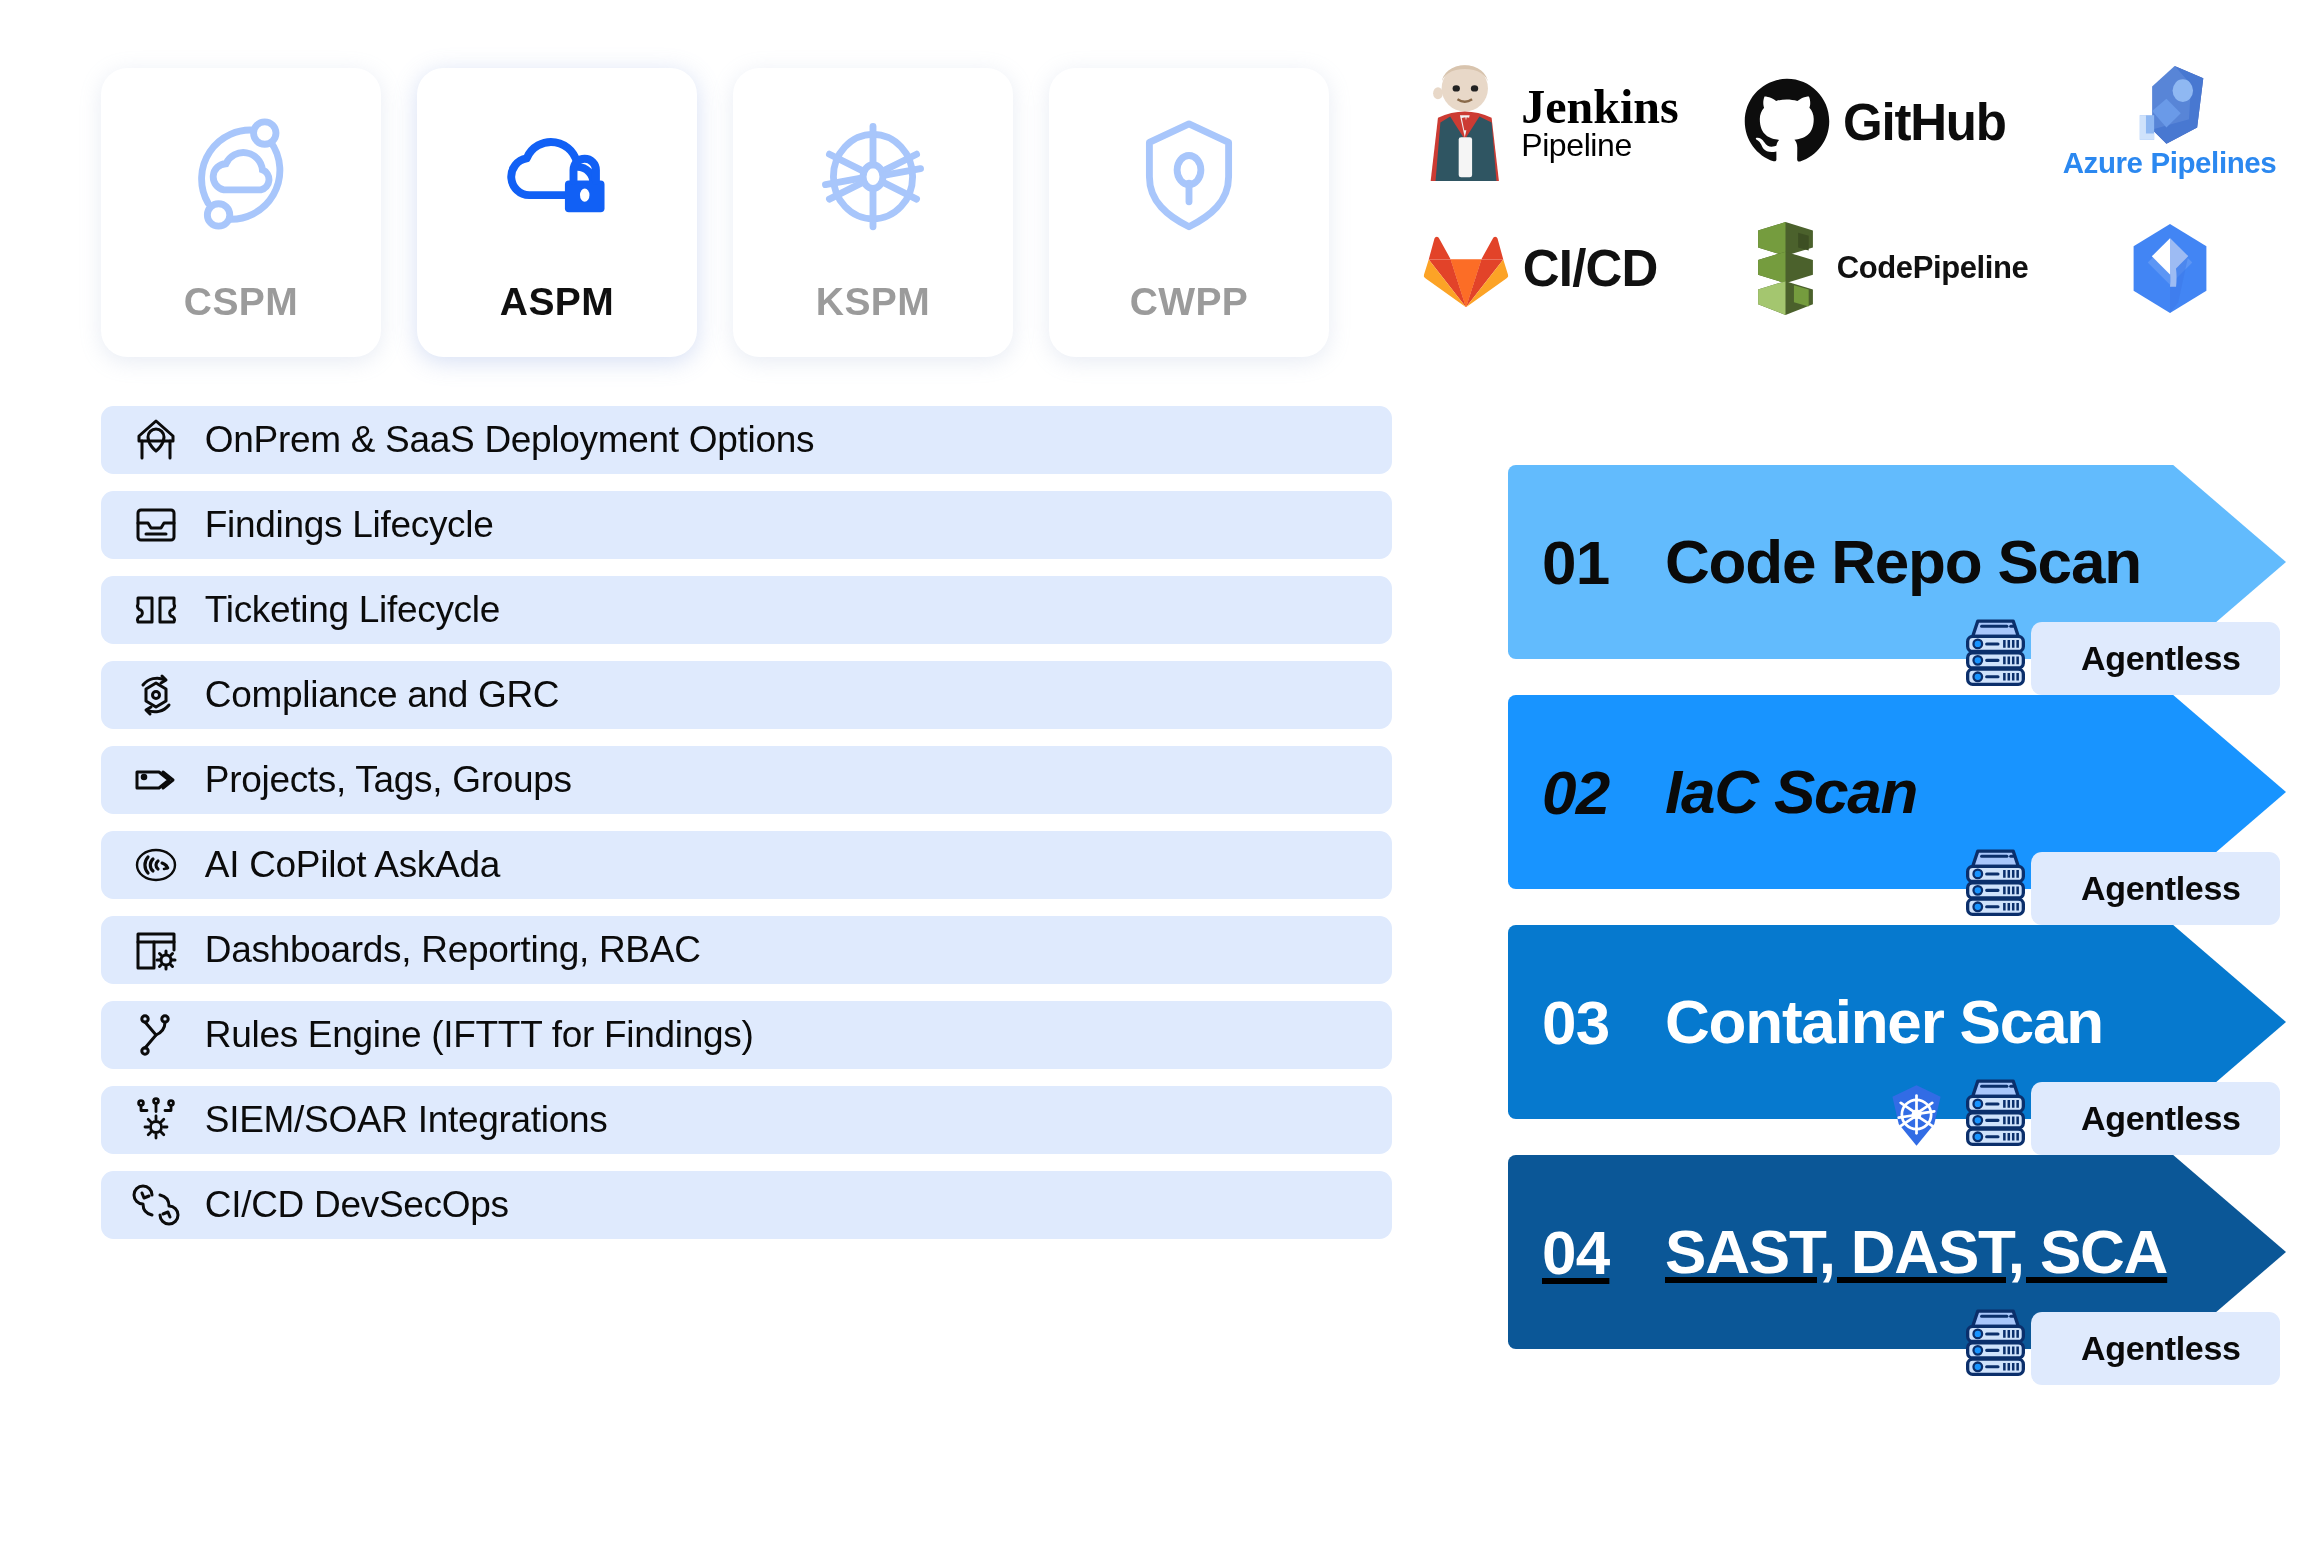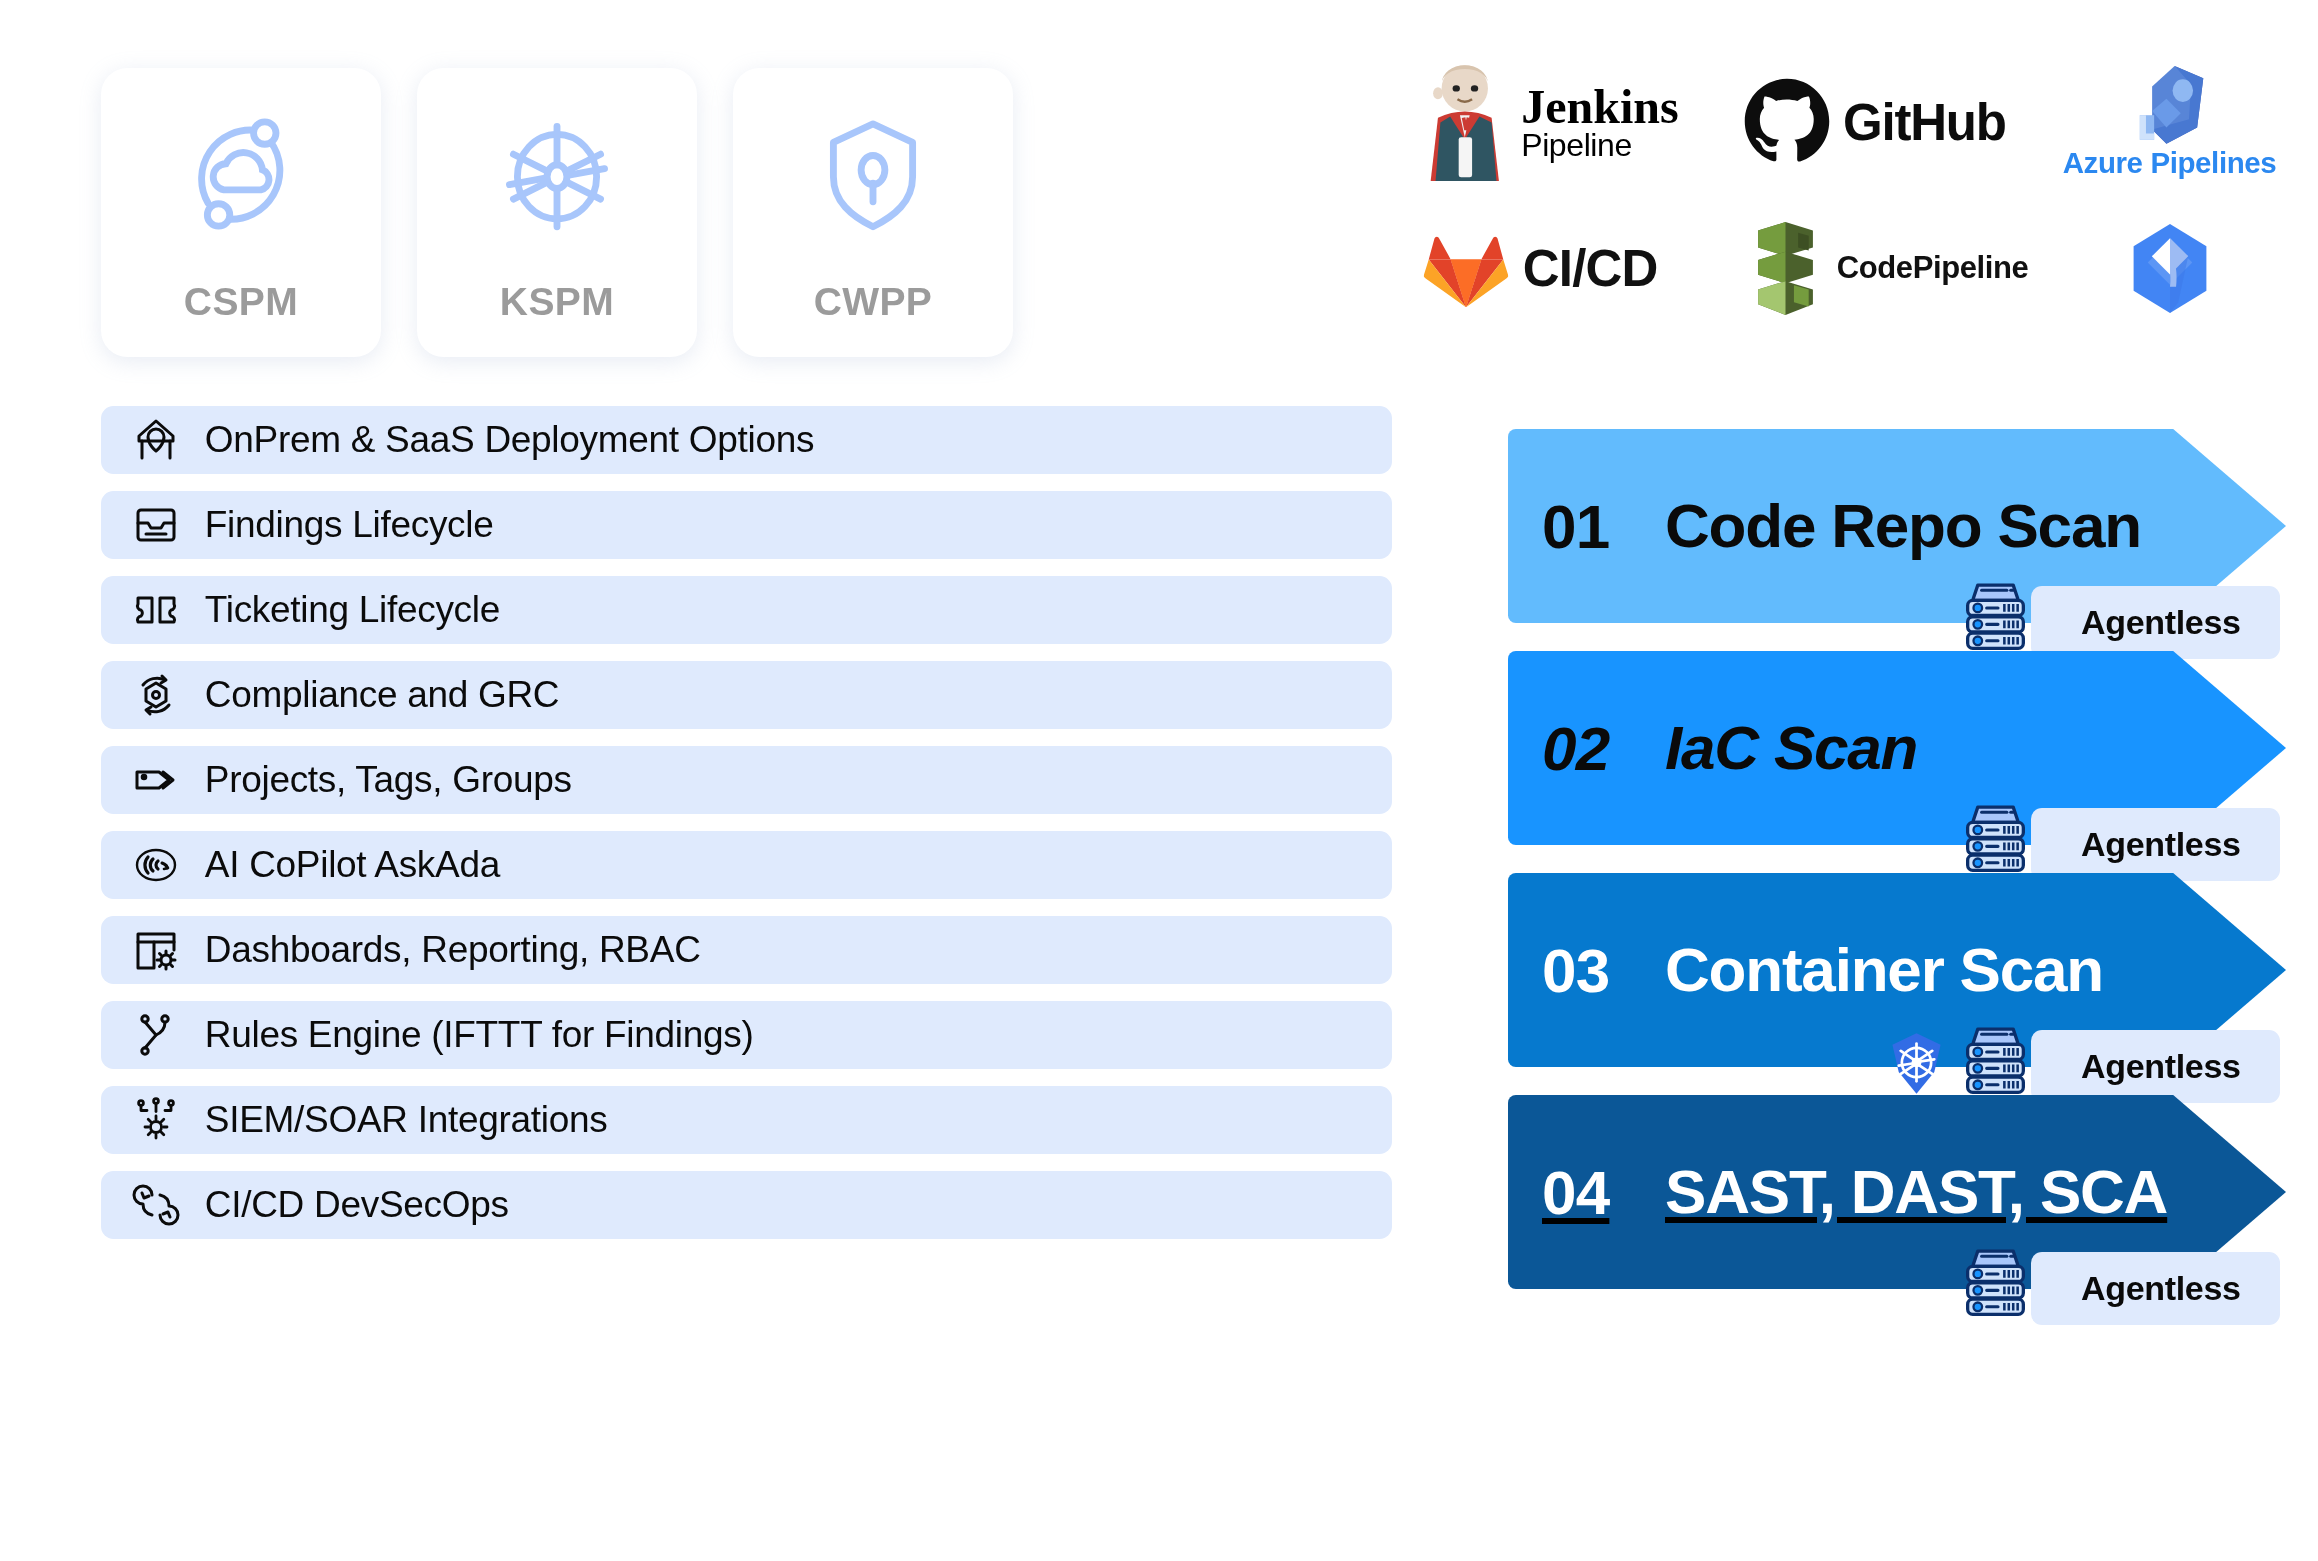--- a/index.html
+++ b/index.html
@@ -57,21 +57,21 @@
     display: flex; align-items: center; margin-bottom: 17px; padding-left: 31px;
   }
   .feat .ficon { width: 65px; display:flex; align-items:center; justify-content:flex-start; }
   .feat .flabel {
     font-size: 37px; font-weight: 500; color: #0b0b0b; letter-spacing: -0.3px;
     margin-left: 7.8px; white-space: nowrap;
   }
 
   
   .scans { position: absolute; left: 1508px; top: 429px; width: 778px; }
-  .scan { position: relative; margin-bottom: 28px; }
+  .scan { position: relative; margin-bottom: 28px; margin-top: 36px; }
   .chev {
     position: relative;
     height: 194px;
     display: flex; align-items: center;
     border-radius: 7.8px 0 0 7.8px;
     clip-path: polygon(0 0, 85.5% 0, 100% 50%, 85.5% 100%, 0 100%);
     padding-left: 34px;
   }
   .scan .num {
     font-size: 62px; font-weight: 700; letter-spacing: -0.8px;
@@ -116,20 +116,31 @@
           <path d="M62 17 A37 37 0 0 0 25 72"></path>
           <path d="M72 25 A37 37 0 0 1 38 84"></path>
           <circle cx="68" cy="19" r="8.5" fill="#fff"></circle>
           <circle cx="33" cy="81" r="8.5" fill="#fff"></circle>
           <path d="M37 62 a10 10 0 0 1 1.6 -19.8 a14.5 14.5 0 0 1 27.6 4.6 a8 8 0 0 1 -1.2 15.2 Z"></path>
         </svg>
       </div>
       <div class="plabel">CSPM</div>
     </div>
 
+    <div class="pillar active">
+      <div class="picon">
+        <svg width="132" height="132" viewBox="0 0 100 100" fill="none" stroke="#1160f5" stroke-width="6" stroke-linecap="round" stroke-linejoin="round">
+          <path d="M56 66 H29 a14 14 0 0 1 -2 -27.8 a20 20 0 0 1 38.5 6.4 a12 12 0 0 1 12 12.4"></path>
+          <rect x="56" y="55" width="30" height="24" rx="3" fill="#1160f5" stroke="none"></rect>
+          <path d="M62.5 55 V47 a8.5 8.5 0 0 1 17 0 V55" stroke-width="6"></path>
+          <ellipse cx="71" cy="66" rx="3.6" ry="5" fill="#fff" stroke="none"></ellipse>
+        </svg>
+      </div>
+      <div class="plabel">ASPM</div>
+    </div>
 
     <div class="pillar">
       <div class="picon">
         <svg width="132" height="132" viewBox="0 0 100 100" fill="none" stroke="#a8c6fb" stroke-width="5.2" stroke-linecap="round">
           <ellipse cx="50" cy="52" rx="30" ry="32"></ellipse>
           <ellipse cx="50" cy="52" rx="7.5" ry="9"></ellipse>
           <path d="M50 14 V43"></path>
           <path d="M50 61 V90"></path>
           <path d="M17 35 L43 48"></path>
           <path d="M57 56 L83 69"></path>

